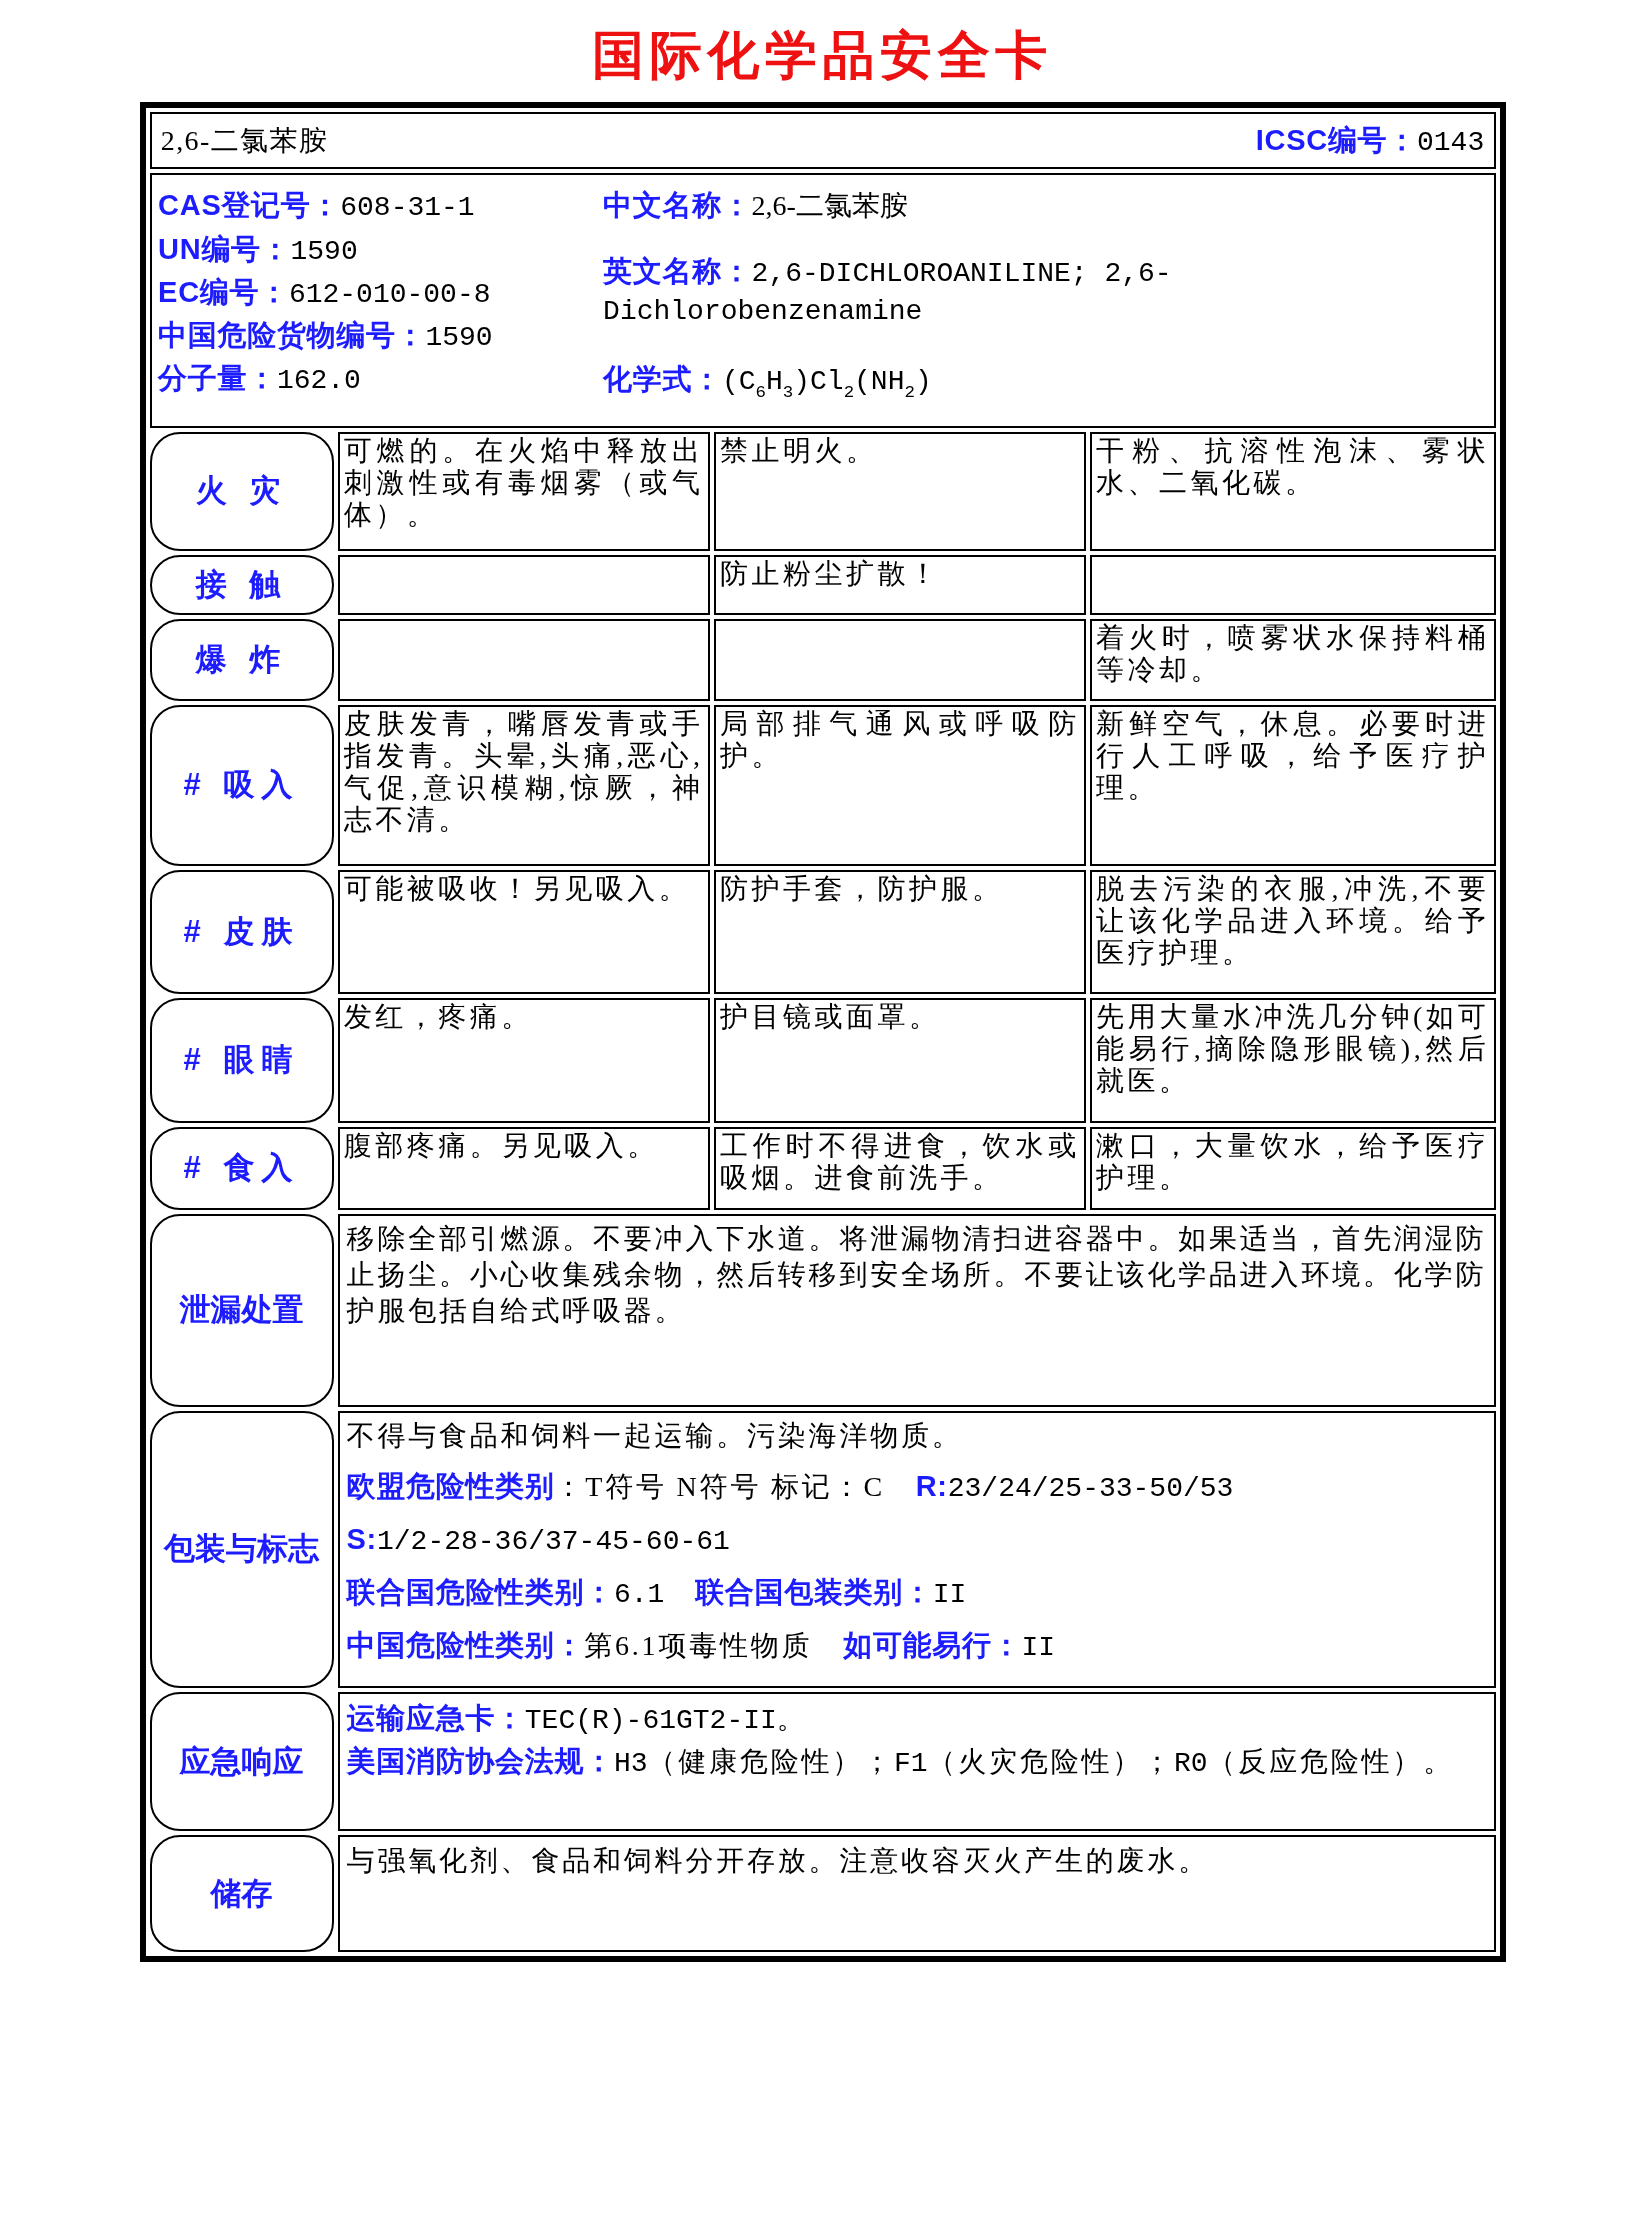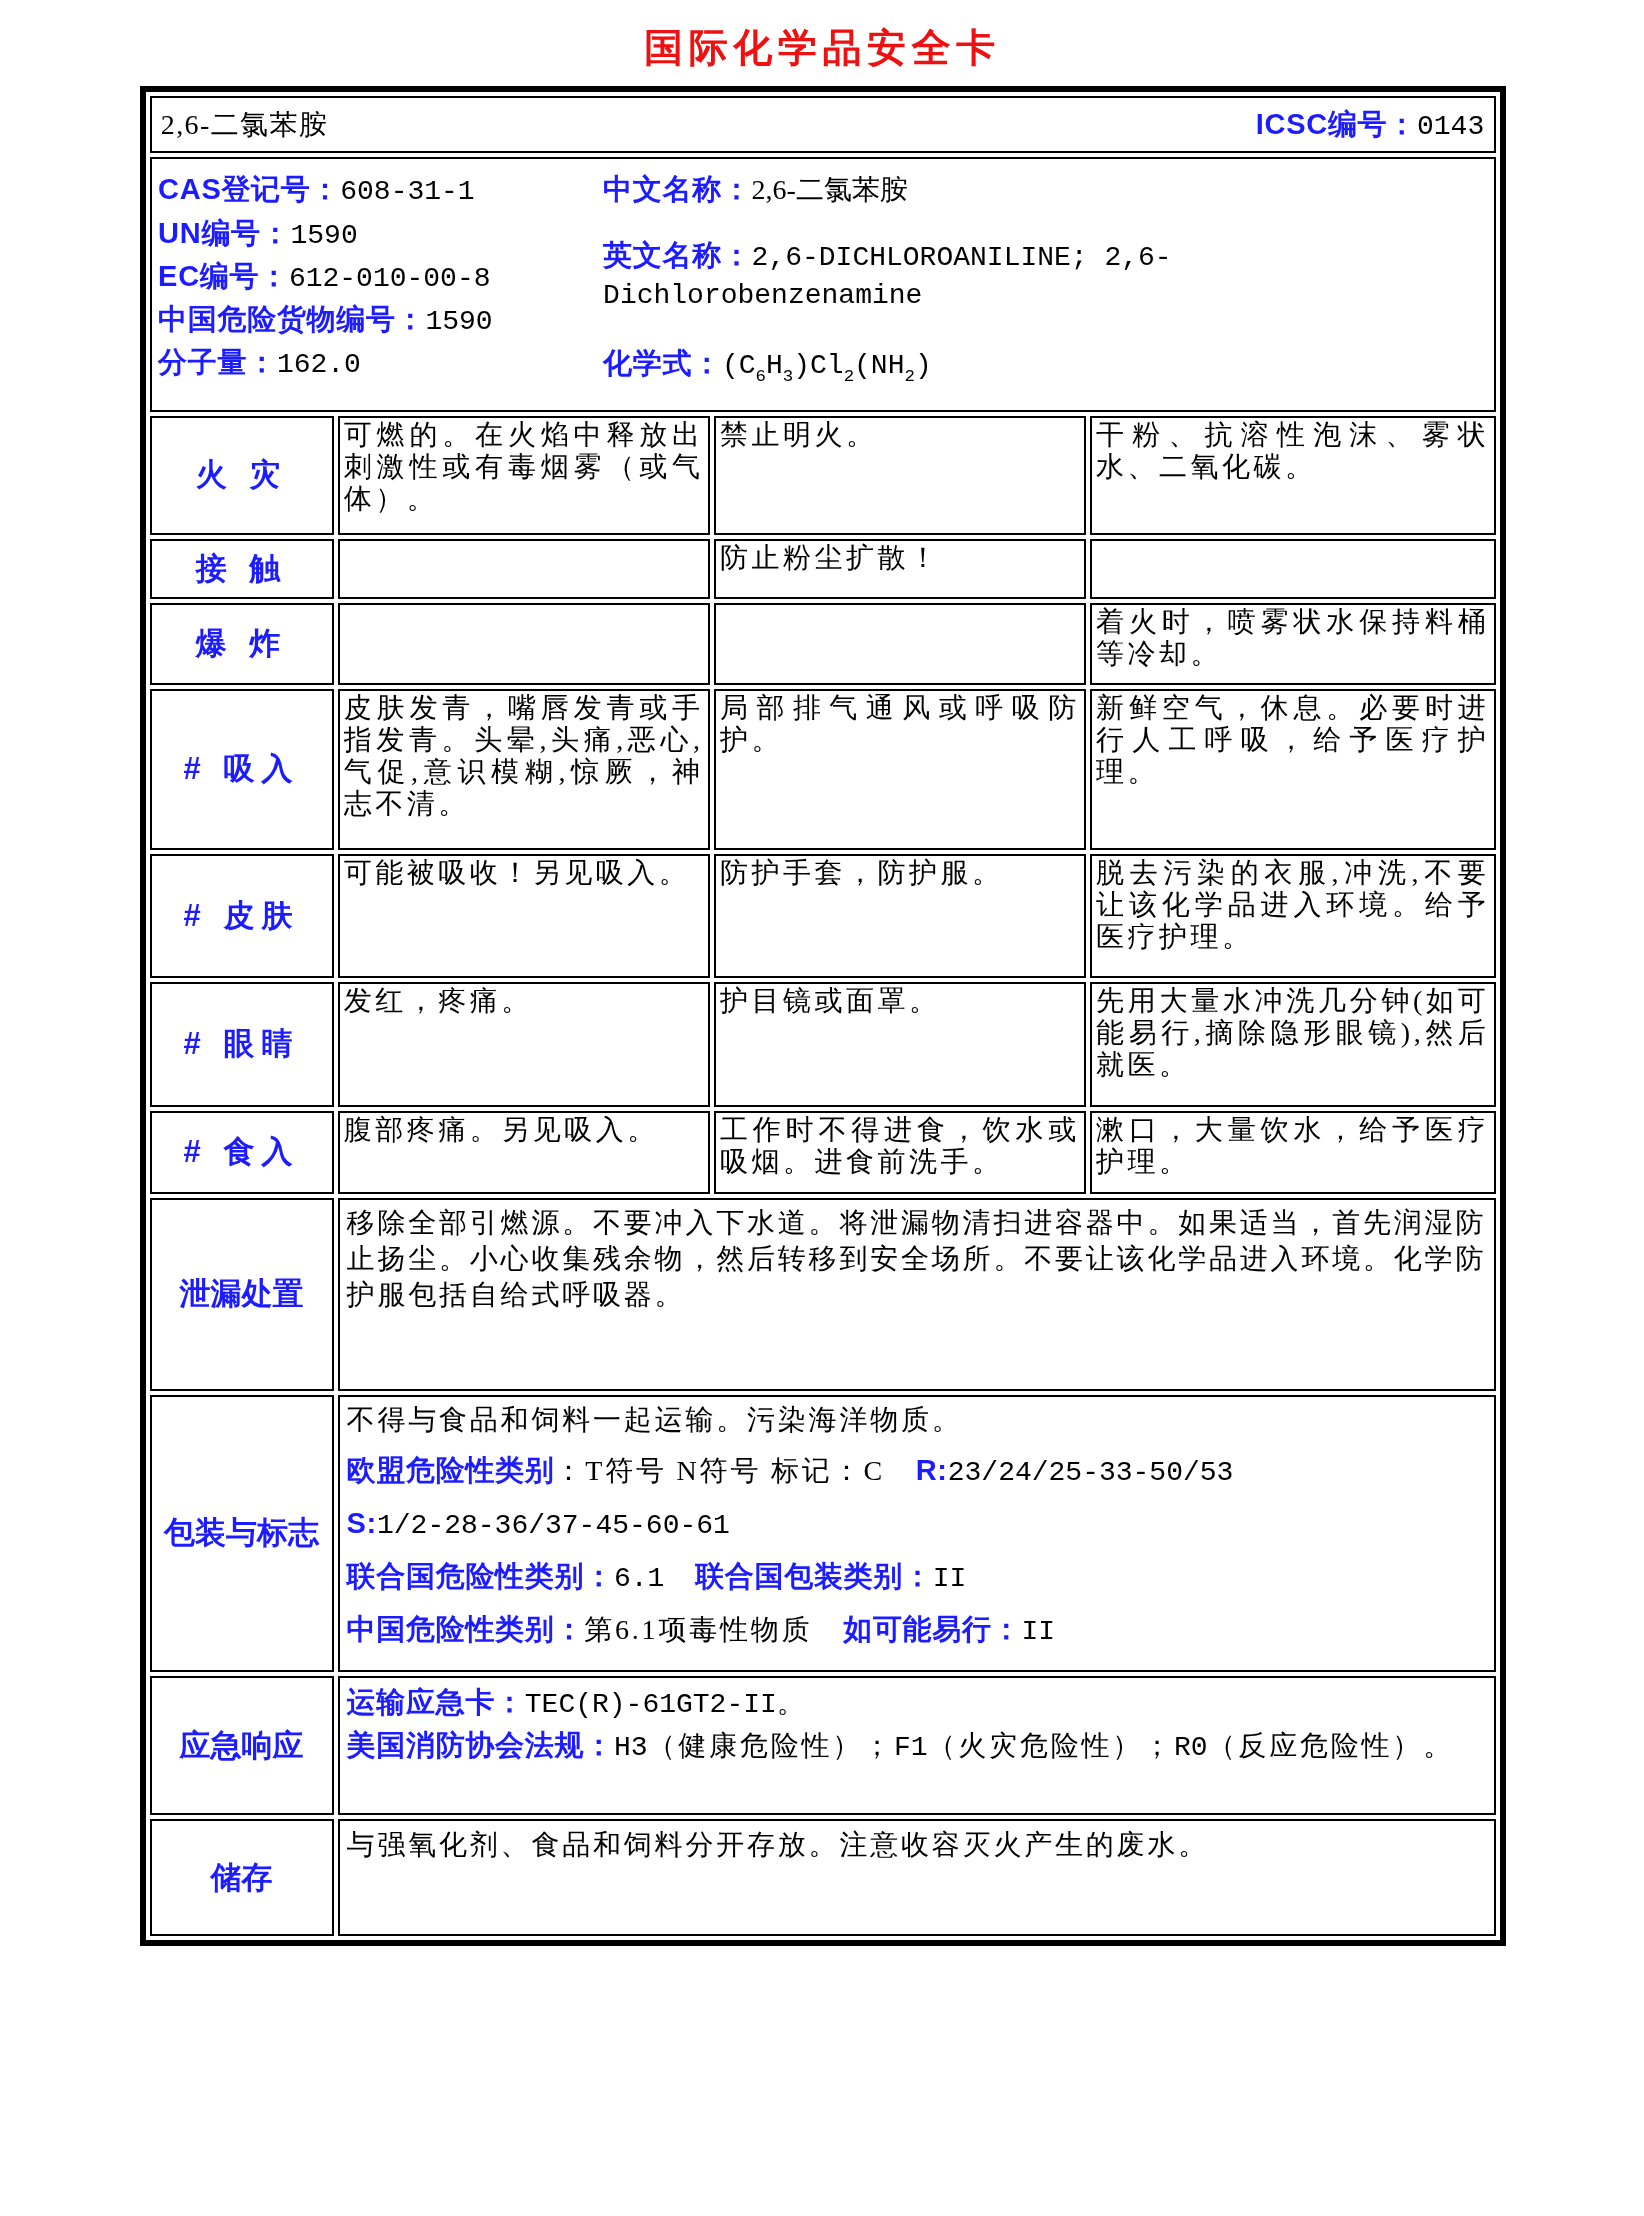--- a/index.html
+++ b/index.html
@@ -10,21 +10,21 @@
     font-family: "Liberation Serif", "DejaVu Serif", serif;
     color: #000;
     overflow: hidden;
   }
   .title {
     margin: 21px 0 11px 0;
     text-align: center;
     color: #ee1111;
     font-family: "Liberation Sans", "DejaVu Sans", sans-serif;
     font-weight: bold;
-    font-size: 39px;
+    font-size: 52px;
     letter-spacing: 5.6px;
   }
   .card {
     width: 1366px;
     margin: 0 auto;
     border: 6.3px solid #000;
     background: #fff;
   }
   table.tbl {
     width: 100%;
@@ -58,20 +58,21 @@
     text-align: center; vertical-align: middle;
     padding: 11px 2.8px;
     letter-spacing: 0.7px;
   }
   th.row-label {
     color: #1c1cff;
     font-family: "Liberation Sans", "DejaVu Sans", sans-serif;
     font-size: 31px; font-weight: bold;
     text-align: center; vertical-align: middle;
     padding: 2.8px 1.4px;
+    border-radius: 30px;
   }
   th.row-label.ls { letter-spacing: 7px; }
   td.cell-body {
     font-size: 28px;
     line-height: 32px;
     letter-spacing: 3.5px;
     padding: 1.4px 4.2px;
     vertical-align: top;
     text-align: justify;
   }

